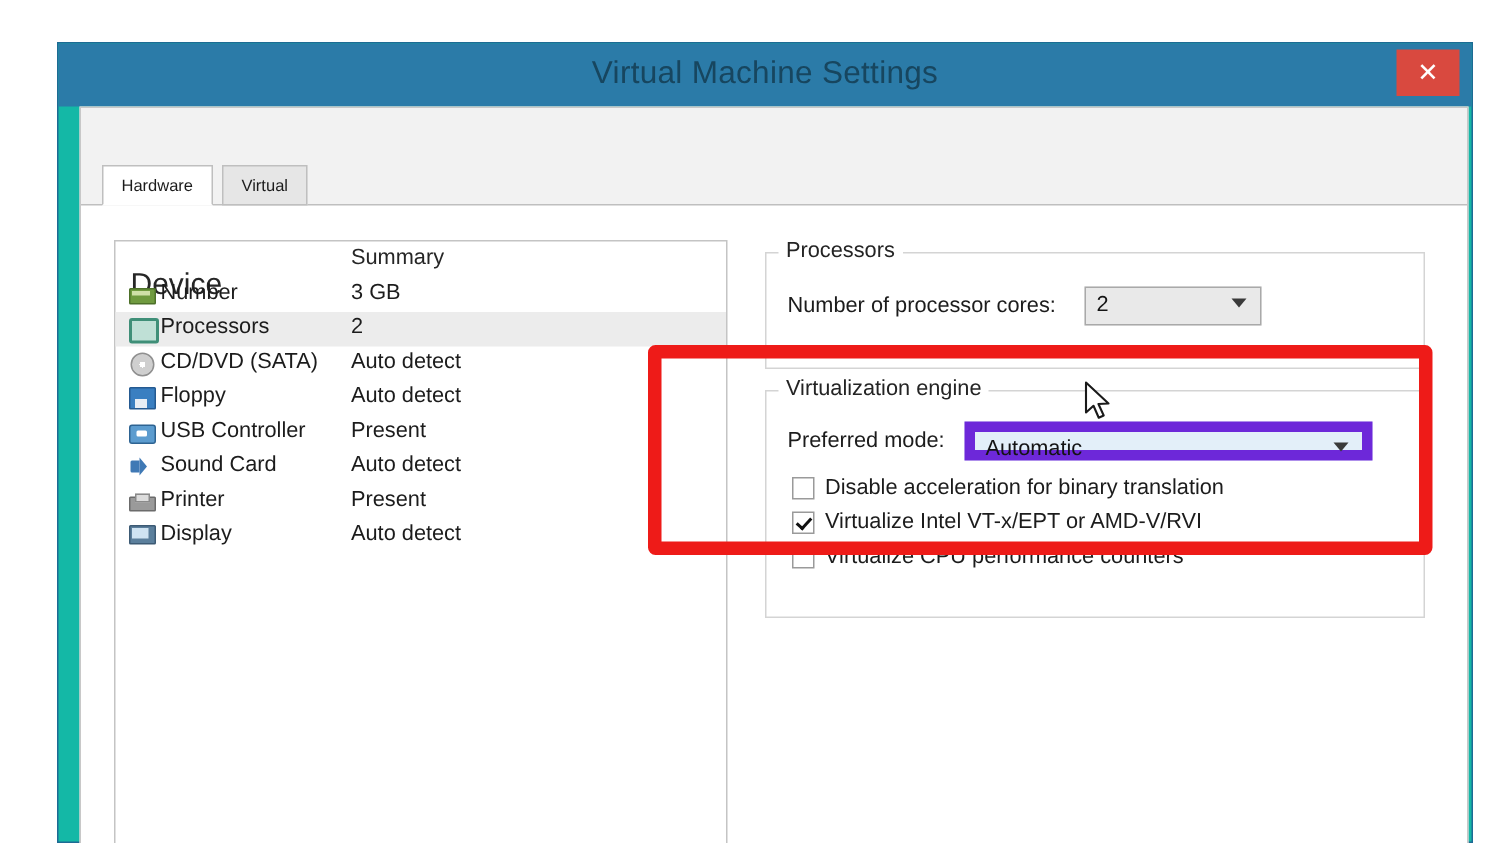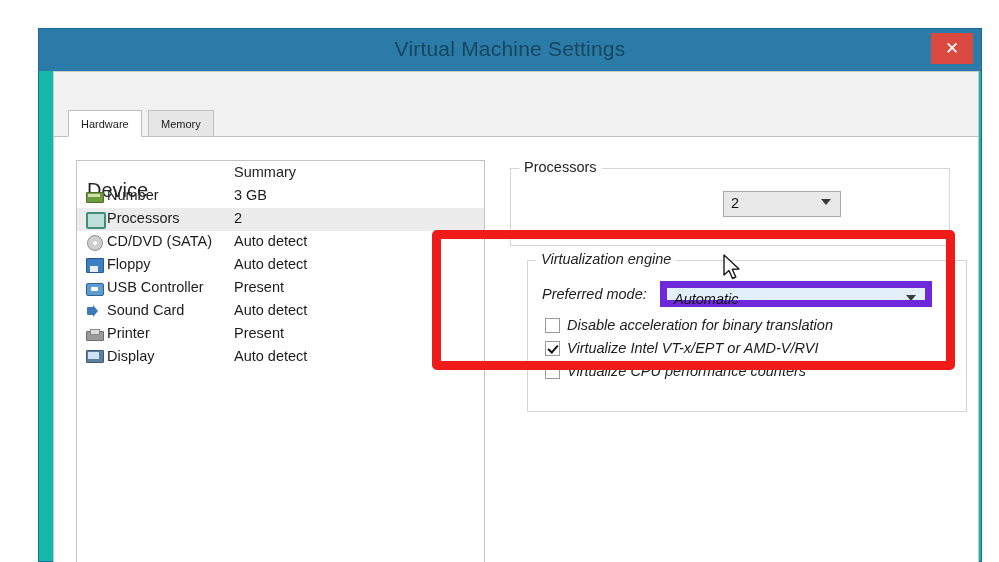--- a/index.html
+++ b/index.html
@@ -263,21 +263,21 @@
   .group-legend {
     position: absolute;
     top: -10px; left: 8px;
     background: #ffffff;
     padding: 0 5px;
     font-size: 14.5px;
     color: #242424;
   }
 
   #gb-processors { left: 4px; top: 8px; width: 440px; height: 78px; }
-  #gb-virt       { left: 21px; top: 100px; width: 440px; height: 152px; font-style: italic; }
+  #gb-virt       { left: 4px; top: 100px; width: 440px; height: 152px; }
 
   .field-label {
     position: absolute;
     font-size: 14.5px;
     color: #1c1c1c;
   }
 
   .combo {
     position: absolute;
     height: 26px;
@@ -364,21 +364,21 @@
 
     <div class="titlebar">
       <div class="title-text">Virtual Machine Settings</div>
       <div class="close-btn">✕</div>
     </div>
 
     <div class="dialog-body">
 
       <div class="tabstrip">
         <div class="tab active">Hardware</div>
-        <div class="tab inactive">Memory</div>
+        <div class="tab inactive">Virtual</div>
       </div>
 
       <div class="tabpane">
 
         <div class="devicelist">
 
           <div class="dl-header">
             <div class="dl-col-device">Device</div>
             <div class="dl-col-summary">Summary</div>
           </div>
@@ -448,20 +448,21 @@
             <div class="dl-name">Display</div>
             <div class="dl-summary">Auto detect</div>
           </div>
 
         </div>
 
         <div class="rightpane">
 
           <div class="groupbox" id="gb-processors">
             <div class="group-legend">Processors</div>
+            <div class="field-label" style="left:14px; top:27px;">Number of processor cores:</div>
             <div class="combo" style="left:212px; top:22px; width:118px;">
               <div class="combo-text">2</div>
               <div class="combo-arrow"></div>
             </div>
           </div>
 
           <div class="groupbox" id="gb-virt">
             <div class="group-legend">Virtualization engine</div>
 
             <div class="field-label" style="left:14px; top:25px;">Preferred mode:</div>

